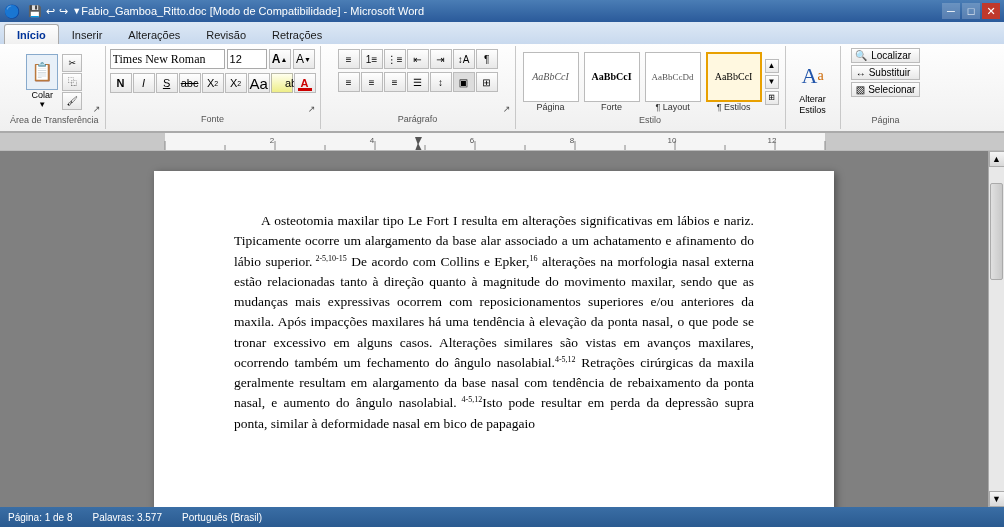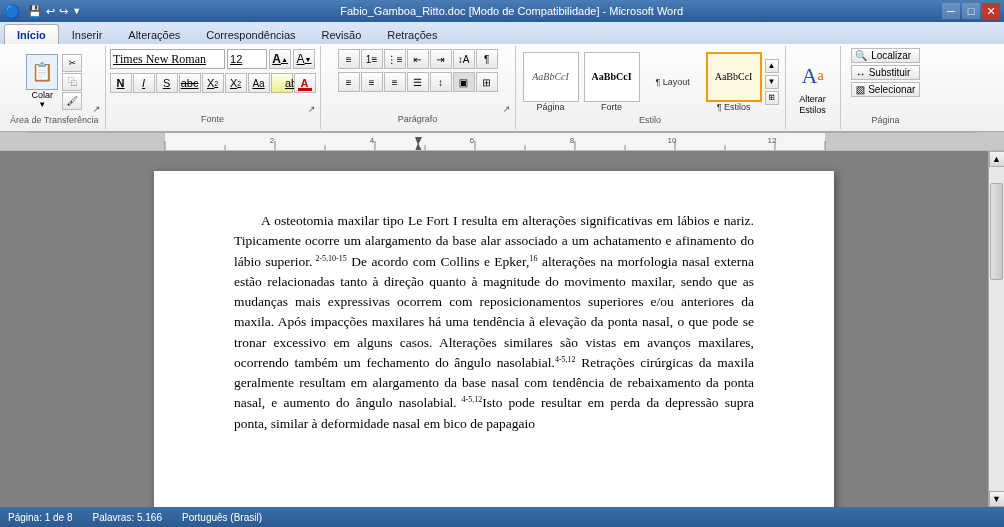--- a/index.html
+++ b/index.html
@@ -11,36 +11,35 @@
       height: 22px;
       display: flex;
       align-items: center;
       justify-content: space-between;
       padding: 0 4px;
       color: white;
       font-size: 11px;
       font-family: Arial, sans-serif;
     }
     .title-bar-left { display: flex; align-items: center; gap: 4px; }
-    .title-bar-center { flex: 1; text-align: center; font-size: 11px; }
+    .title-bar-center { flex: 1; font-size: 11px; }
     .title-bar-right { display: flex; align-items: center; gap: 2px; }
     .title-btn {
       width: 18px; height: 16px; display: flex; align-items: center; justify-content: center;
       font-size: 11px; cursor: pointer; color: white;
       background: rgba(255,255,255,0.15); border: none;
     }
     .title-btn.close { background: #c0392b; }
     .title-btn.maximize { background: rgba(255,255,255,0.2); }
     .title-btn.minimize { background: rgba(255,255,255,0.2); }
 
     
     .ribbon {
       background: linear-gradient(to bottom, #f5f5f5, #e8e8e8);
       border-bottom: 1px solid #aaa;
-      border-radius: 32px;
     }
     .ribbon-tabs {
       display: flex;
       height: 22px;
       align-items: flex-end;
       background: linear-gradient(to bottom, #dde8f5, #c8d9ee);
       padding-left: 4px;
     }
     .ribbon-tab {
       padding: 2px 12px;
@@ -272,21 +271,20 @@
       <button class="title-btn maximize">□</button>
       <button class="title-btn close">✕</button>
     </div>
   </div>
 
   <div class="ribbon">
     <div class="ribbon-tabs">
       <div class="ribbon-tab active">Início</div>
       <div class="ribbon-tab">Inserir</div>
       <div class="ribbon-tab">Alterações</div>
-      <div class="ribbon-tab">Correspondências</div>
       <div class="ribbon-tab">Revisão</div>
       <div class="ribbon-tab">Retrações</div>
     </div>
 
     <div class="ribbon-content">
 
       <div class="ribbon-group clipboard-group">
         <div class="ribbon-group-content">
           <div class="paste-btn">
             <div class="paste-icon">📋</div>
@@ -297,35 +295,35 @@
             <div class="small-btn" title="Recortar">✂</div>
             <div class="small-btn" title="Copiar">⿻</div>
             <div class="small-btn" title="Pincel de Formatação">🖌</div>
           </div>
         </div>
         <span class="ribbon-group-label">Área de Transferência</span>
         <button class="group-expand">↗</button>
       </div>
 
       <div class="ribbon-group font-group" style="min-width:185px; padding:3px 4px;">
-        <div class="ribbon-group-content" style="flex-direction:column; align-items:center; gap:2px;text-decoration:underline;">
+        <div class="ribbon-group-content" style="flex-direction:column; align-items:flex-start; gap:2px;">
           <div class="font-row">
             <input type="text" class="font-select" value="Times New Roman" style="font-family: &quot;Times New Roman&quot;; font-size: 12px;">
             <input type="text" class="size-select" value="12" style="">
             <button class="fmt-btn" style="font-size:12px; font-weight:bold;">A<sup style="font-size:7px;">▲</sup></button>
             <button class="fmt-btn" style="font-size:12px;">A<sup style="font-size:7px;">▼</sup></button>
           </div>
           <div class="font-format-row">
             <button class="fmt-btn bold">N</button>
             <button class="fmt-btn italic">I</button>
             <button class="fmt-btn" style="text-decoration:underline;">S</button>
             <button class="fmt-btn" style="text-decoration:line-through;">abc</button>
             <button class="fmt-btn">X<sub style="font-size:7px;">2</sub></button>
             <button class="fmt-btn">X<sup style="font-size:7px;">2</sup></button>
-            <button class="fmt-btn" style="font-size:10px;">Aa</button>
+            <button class="fmt-btn" style="font-size:15px;">Aa</button>
             <button class="fmt-btn" style="background: linear-gradient(to bottom, #ffe, #ee8); border-color: #bba; padding-left: 19px;">ab</button>
             <button class="fmt-btn" style="color: #cc0000; font-weight:bold; position:relative;">A<span style="position:absolute; bottom:1px; left:3px; right:3px; height:3px; background:#cc0000; display:block;"></span></button>
           </div>
         </div>
         <span class="ribbon-group-label">Fonte</span>
         <button class="group-expand">↗</button>
       </div>
 
       <div class="ribbon-group para-group" style="min-width:195px; padding:3px 4px;">
         <div class="ribbon-group-content" style="flex-direction:column; align-items:flex-start; gap:2px;">
@@ -357,20 +355,21 @@
           <div class="style-boxes">
             <div class="style-box">
               <div class="style-preview" style="font-style:italic; font-size:10px; color:#555;">AaBbCcI</div>
               <span class="style-label">Página</span>
             </div>
             <div class="style-box">
               <div class="style-preview" style="font-weight:bold; font-size:10px;">AaBbCcI</div>
               <span class="style-label">Forte</span>
             </div>
             <div class="style-box">
+              <div class="style-preview" style="font-size:9px; color:#555;">AaBbCcDd</div>
               <span class="style-label">¶ Layout</span>
             </div>
             <div class="style-box">
               <div class="style-preview normal" style="font-size:10px;">AaBbCcI</div>
               <span class="style-label">¶ Estilos</span>
             </div>
           </div>
           <div class="style-scroll">
             <button class="style-scroll-btn">▲</button>
             <button class="style-scroll-btn">▼</button>
@@ -458,16 +457,16 @@
       <button class="scroll-btn">▲</button>
       <div class="scroll-track">
         <div class="scroll-thumb"></div>
       </div>
       <button class="scroll-btn">▼</button>
     </div>
   </div>
 
   <div class="status-bar">
     <span>Página: 1 de 8</span>
-    <span>Palavras: 5.166</span>
+    <span>Palavras: 3.577</span>
     <span>Português (Brasil)</span>
   </div>
 </div>
 
 </body></html>

